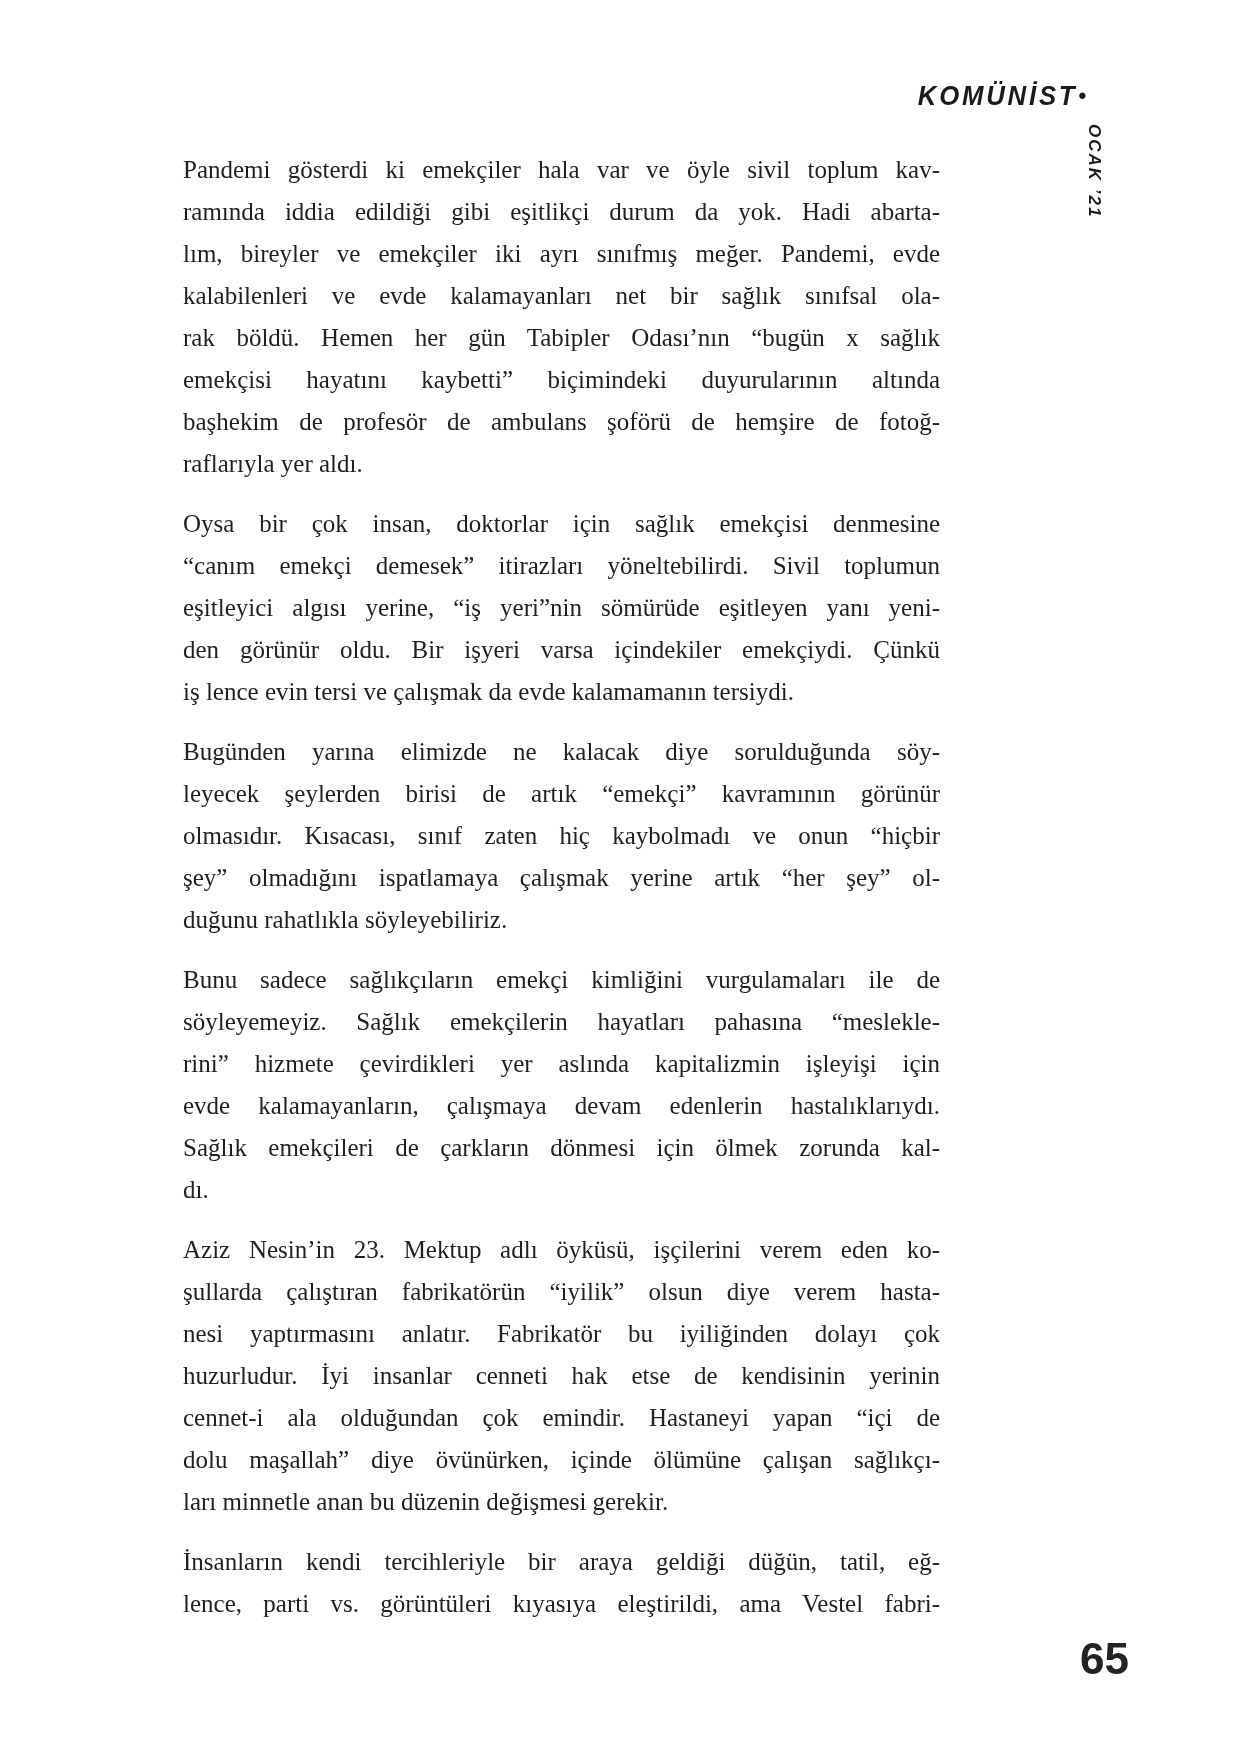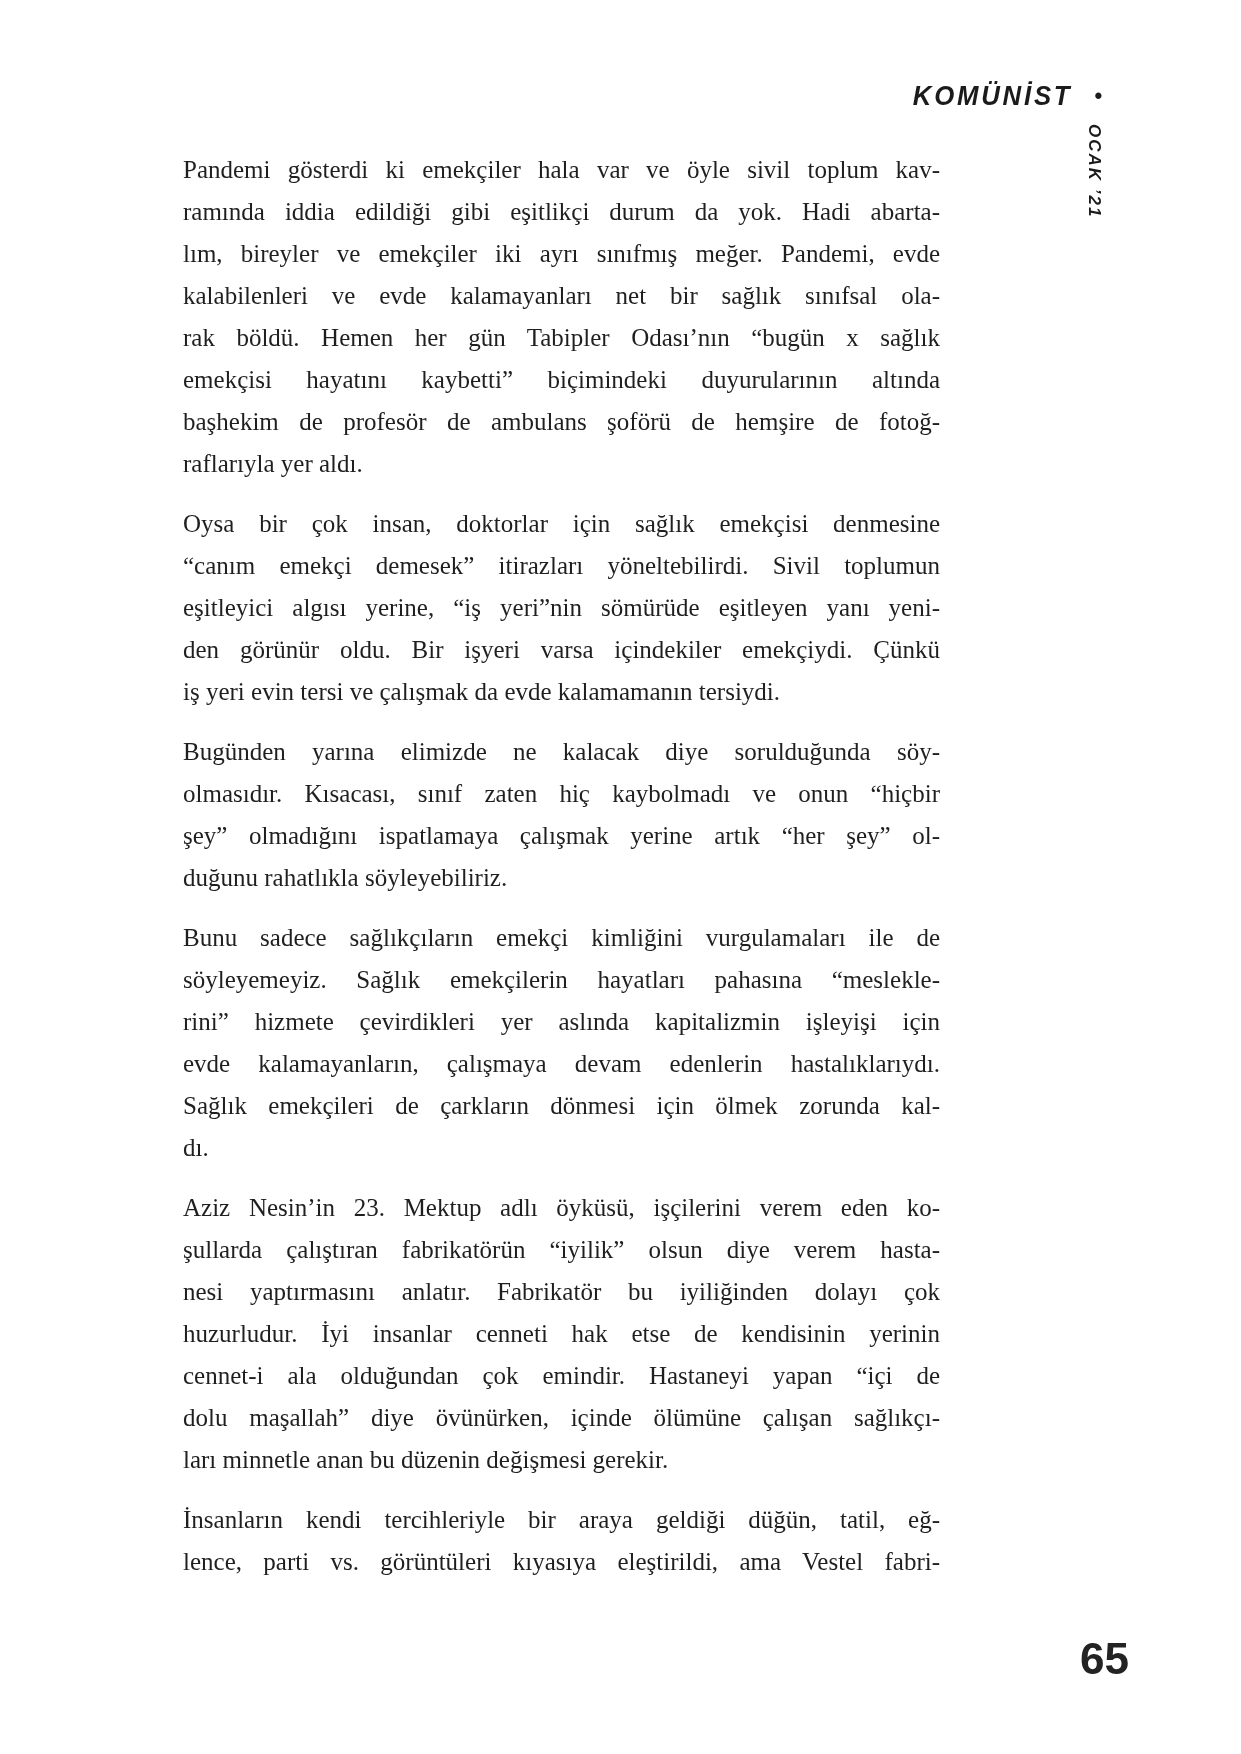--- a/index.html
+++ b/index.html
@@ -9,24 +9,24 @@
     width: 1241px;
     height: 1754px;
     font-family: "Liberation Serif", serif;
     overflow: hidden;
   }
 
   
   .running-head {
     position: absolute;
     top: 80px;
-    right: 139px;
+    right: 155px;
     display: flex;
     align-items: center;
-    gap: 22px;
+    gap: 1px;
     color: #1b1b1b;
     font-family: "Liberation Sans", sans-serif;
     font-style: italic;
     font-weight: 700;
   }
   .running-head .mag-title {
     font-size: 28px;
     letter-spacing: 3px;
     transform: scaleX(0.92);
     transform-origin: right center;
@@ -105,24 +105,25 @@
       <div class="line">rak böldü. Hemen her gün Tabipler Odası’nın “bugün x sağlık</div>
       <div class="line">emekçisi hayatını kaybetti” biçimindeki duyurularının altında</div>
       <div class="line">başhekim de profesör de ambulans şoförü de hemşire de fotoğ-</div>
       <div class="line line-end">raflarıyla yer aldı.</div>
     </div>
     <div class="para">
       <div class="line">Oysa bir çok insan, doktorlar için sağlık emekçisi denmesine</div>
       <div class="line">“canım emekçi demesek” itirazları yöneltebilirdi. Sivil toplumun</div>
       <div class="line">eşitleyici algısı yerine, “iş yeri”nin sömürüde eşitleyen yanı yeni-</div>
       <div class="line">den görünür oldu. Bir işyeri varsa içindekiler emekçiydi. Çünkü</div>
-      <div class="line line-end">iş yeri evin tersi ve çalışmak da evde kalamamanın tersiydi.</div>
+      <div class="line line-end">iş lence evin tersi ve çalışmak da evde kalamamanın tersiydi.</div>
     </div>
     <div class="para">
       <div class="line">Bugünden yarına elimizde ne kalacak diye sorulduğunda söy-</div>
+      <div class="line">leyecek şeylerden birisi de artık “emekçi” kavramının görünür</div>
       <div class="line">olmasıdır. Kısacası, sınıf zaten hiç kaybolmadı ve onun “hiçbir</div>
       <div class="line">şey” olmadığını ispatlamaya çalışmak yerine artık “her şey” ol-</div>
       <div class="line line-end">duğunu rahatlıkla söyleyebiliriz.</div>
     </div>
     <div class="para">
       <div class="line">Bunu sadece sağlıkçıların emekçi kimliğini vurgulamaları ile de</div>
       <div class="line">söyleyemeyiz. Sağlık emekçilerin hayatları pahasına “meslekle-</div>
       <div class="line">rini” hizmete çevirdikleri yer aslında kapitalizmin işleyişi için</div>
       <div class="line">evde kalamayanların, çalışmaya devam edenlerin hastalıklarıydı.</div>
       <div class="line">Sağlık emekçileri de çarkların dönmesi için ölmek zorunda kal-</div>

